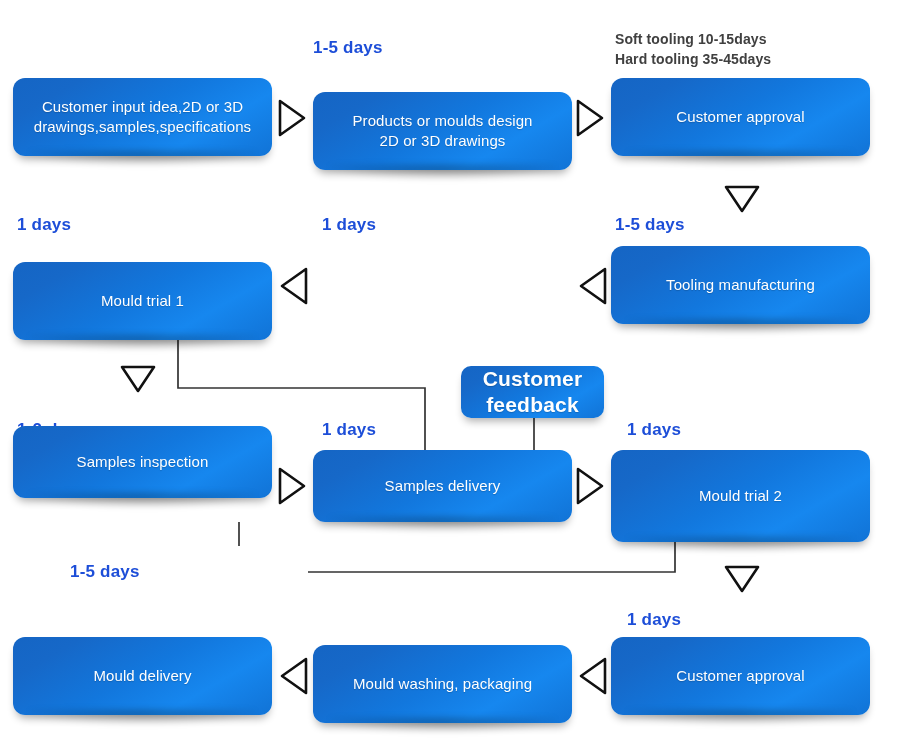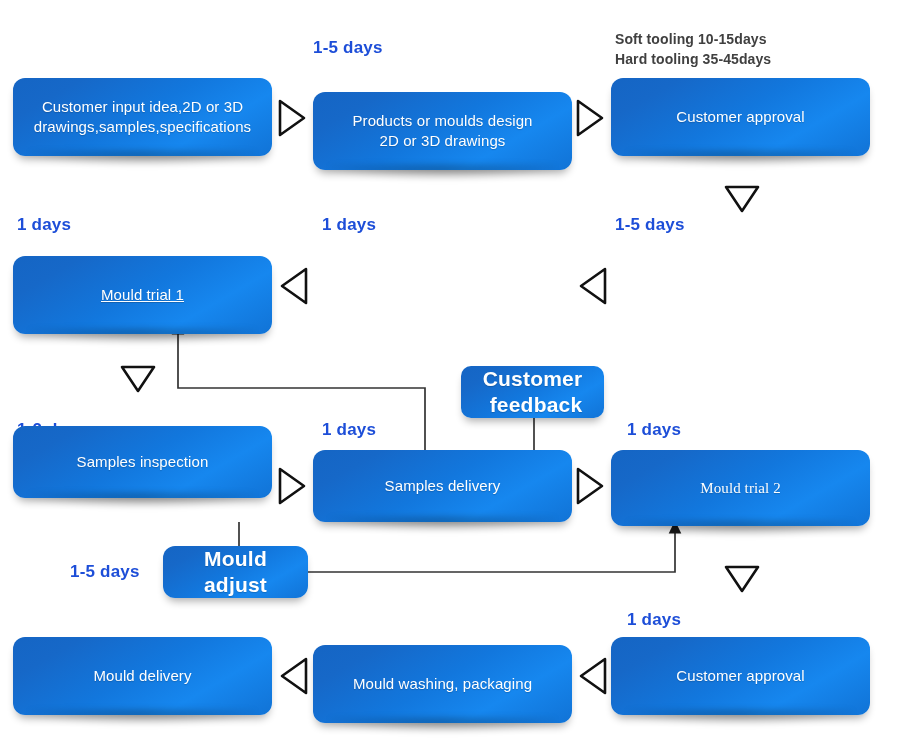--- a/index.html
+++ b/index.html
@@ -153,84 +153,84 @@
     </svg>
   </div>
 
   <div class="tri" style="left:722px; top:182px;">
     <svg width="40" height="34" viewBox="0 0 40 34">
       <path d="M4,5 L36,5 L20,29 Z" fill="#ffffff" stroke="#111111" stroke-width="2.6" stroke-linejoin="round"></path>
     </svg>
   </div>
 
   <div class="days" style="left:17px; top:215px;">1 days</div>
-  <div class="box" style="left:13px; top:256px; width:259px; height:78px;text-decoration:underline;">
+  <div class="box" style="left:13px; top:262px; width:259px; height:78px;">
     <span>Mould trial 1</span>
   </div>
 
   <div class="days" style="left:322px; top:215px;">1 days</div>
 
   <div class="days" style="left:615px; top:215px;">1-5 days</div>
+  <div class="box" style="left:611px; top:246px; width:259px; height:78px;">
+    <span>Tooling manufacturing</span>
+  </div>
 
   <div class="tri" style="left:576px; top:265px;">
     <svg width="34" height="42" viewBox="0 0 34 42">
       <path d="M29,4 L5,21 L29,38 Z" fill="#ffffff" stroke="#111111" stroke-width="2.6" stroke-linejoin="round"></path>
     </svg>
   </div>
 
   <div class="tri" style="left:277px; top:265px;">
     <svg width="34" height="42" viewBox="0 0 34 42">
       <path d="M29,4 L5,21 L29,38 Z" fill="#ffffff" stroke="#111111" stroke-width="2.6" stroke-linejoin="round"></path>
     </svg>
   </div>
 
   <div class="tri" style="left:118px; top:362px;">
     <svg width="40" height="34" viewBox="0 0 40 34">
       <path d="M4,5 L36,5 L20,29 Z" fill="#ffffff" stroke="#111111" stroke-width="2.6" stroke-linejoin="round"></path>
     </svg>
   </div>
 
-  <div class="box box-emph no-sag" style="left:461px; top:366px; width:143px; height:52px; border-radius:10px;text-align:right;">
+  <div class="box box-emph no-sag" style="left:461px; top:366px; width:143px; height:52px; border-radius:10px;">
     <span>
       <span>Customer</span><br>
       <span>feedback</span>
     </span>
   </div>
 
   <div class="days" style="left:17px; top:420px;">1-2 days</div>
   <div class="box" style="left:13px; top:426px; width:259px; height:72px;">
     <span>Samples inspection</span>
   </div>
 
   <div class="days" style="left:322px; top:420px;">1 days</div>
   <div class="box" style="left:313px; top:450px; width:259px; height:72px;">
     <span>Samples delivery</span>
   </div>
 
   <div class="days" style="left:627px; top:420px;">1 days</div>
-  <div class="box" style="left:611px; top:450px; width:259px; height:76px;font-family:Liberation Serif, serif;">
+  <div class="box" style="left:611px; top:450px; width:259px; height:92px;">
     <span>Mould trial 2</span>
   </div>
 
   <div class="tri" style="left:275px; top:465px;">
     <svg width="34" height="42" viewBox="0 0 34 42">
       <path d="M5,4 L29,21 L5,38 Z" fill="#ffffff" stroke="#111111" stroke-width="2.6" stroke-linejoin="round"></path>
     </svg>
   </div>
 
   <div class="tri" style="left:573px; top:465px;">
     <svg width="34" height="42" viewBox="0 0 34 42">
       <path d="M5,4 L29,21 L5,38 Z" fill="#ffffff" stroke="#111111" stroke-width="2.6" stroke-linejoin="round"></path>
     </svg>
   </div>
 
   <div class="days" style="left:70px; top:562px;">1-5 days</div>
-  <div class="box box-emph no-sag" style="left:163px; top:546px; width:145px; height:52px; border-radius:12px;">
-    <span>Mould adjust</span>
-  </div>
 
   <div class="tri" style="left:722px; top:562px;">
     <svg width="40" height="34" viewBox="0 0 40 34">
       <path d="M4,5 L36,5 L20,29 Z" fill="#ffffff" stroke="#111111" stroke-width="2.6" stroke-linejoin="round"></path>
     </svg>
   </div>
 
   <div class="box" style="left:13px; top:637px; width:259px; height:78px;">
     <span>Mould delivery</span>
   </div>

